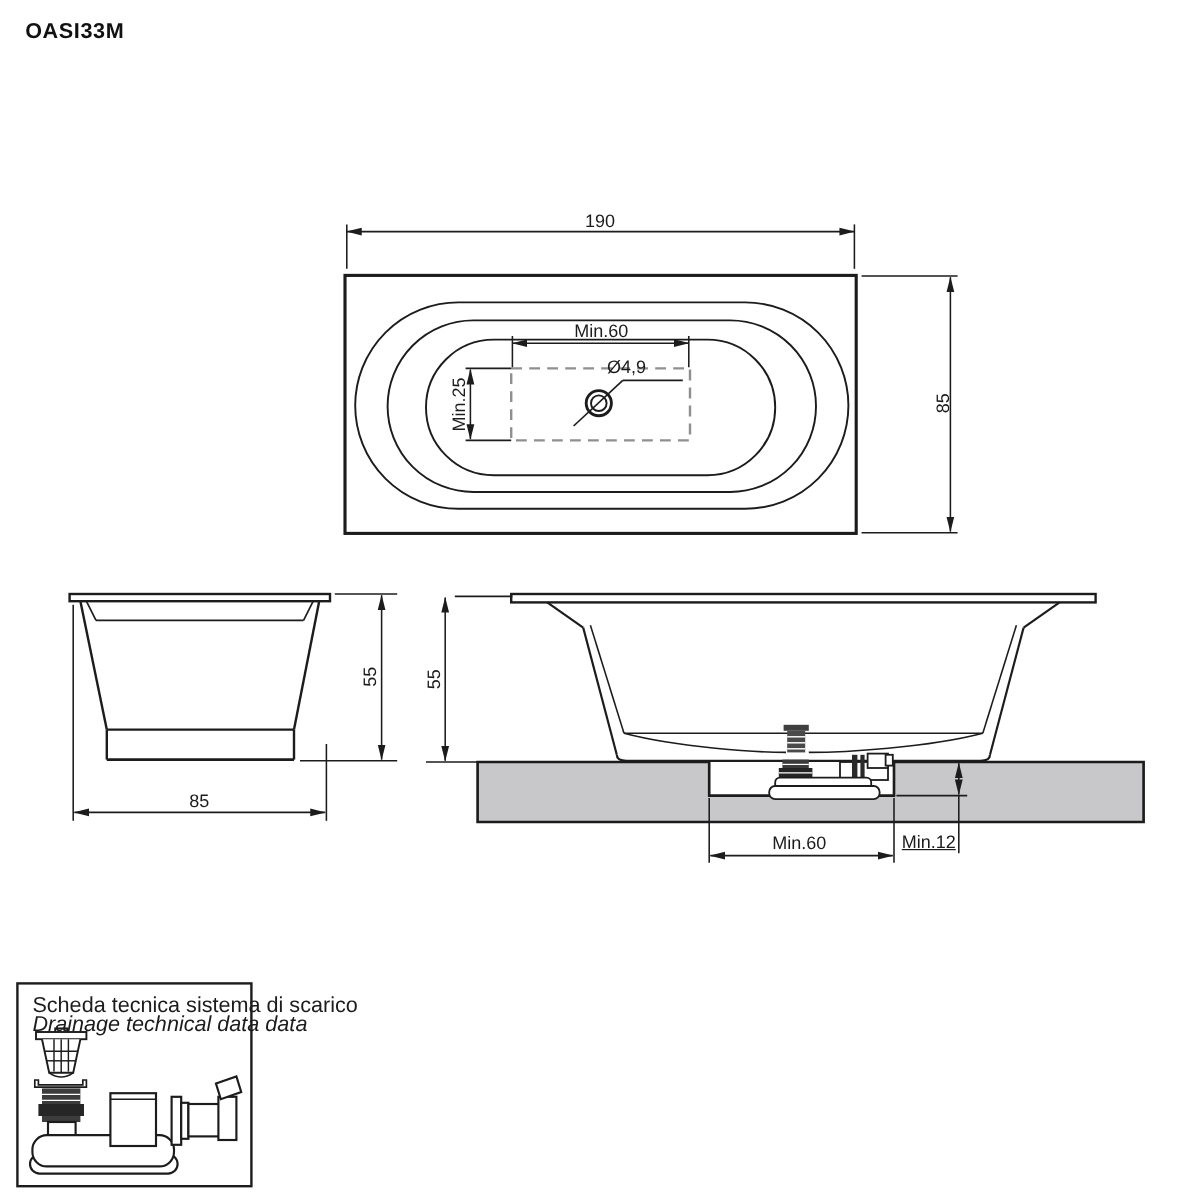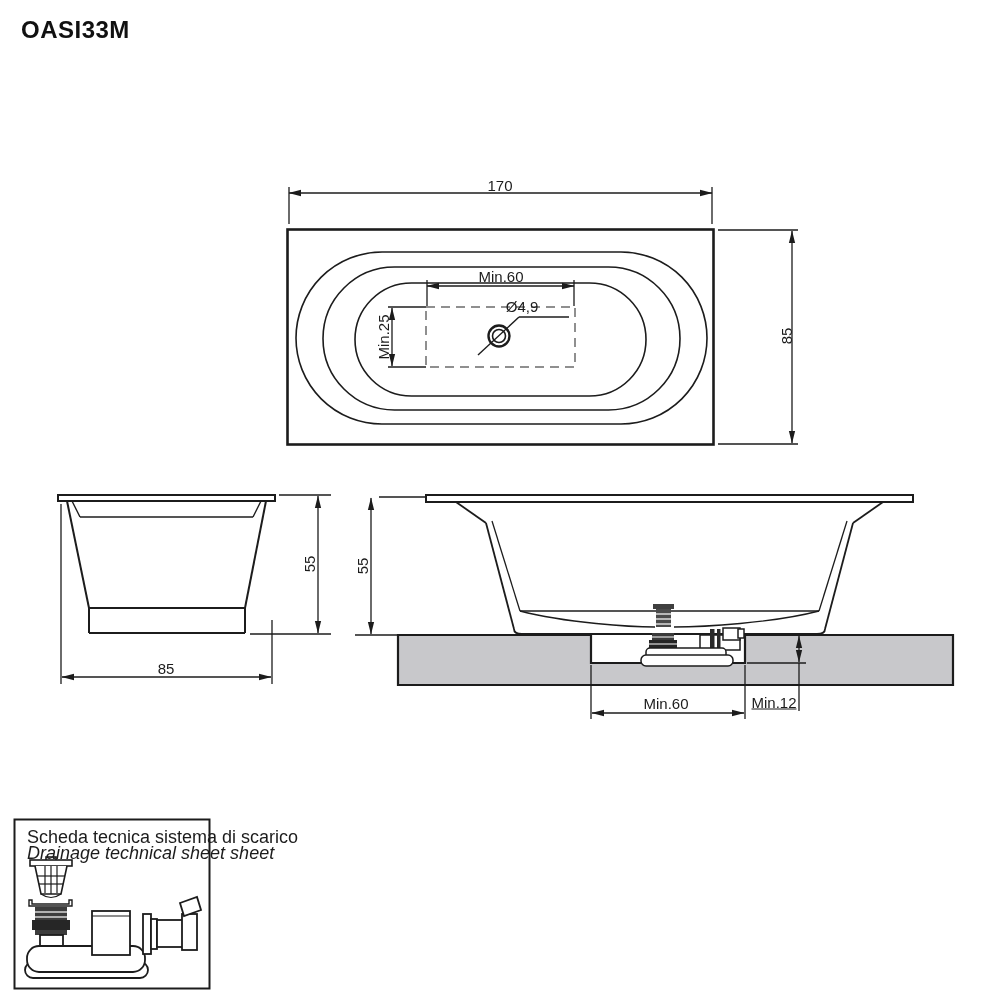--- a/index.html
+++ b/index.html
@@ -2,21 +2,21 @@
 <html><head>
 <meta charset="utf-8">
 <style>
   html,body{margin:0;padding:0;background:#ffffff;}
   #canvas{position:relative;width:1000px;height:1000px;background:#ffffff;overflow:hidden;
           font-family:"Liberation Sans", sans-serif;}
   svg{position:absolute;left:0;top:0;}
   .lbl{position:absolute;transform:translate(-50%,-50%);font-size:15px;color:#1c1c1c;
        white-space:nowrap;line-height:1;}
   .vlbl{transform:translate(-50%,-50%) rotate(-90deg);}
-  .title{position:absolute;left:21px;top:16px;font-size:24px;font-weight:bold;color:#111;
+  .title{position:absolute;left:21px;top:16px;font-size:18px;font-weight:bold;color:#111;
          letter-spacing:0.5px;white-space:nowrap;}
   .cap{position:absolute;font-size:18px;color:#1c1c1c;white-space:nowrap;line-height:1.25;}
   .cap.it{font-style:italic;}
 </style>
 </head>
 <body>
 
 <div id="canvas">
 
   <svg width="1000" height="1000" viewBox="0 0 1000 1000">
@@ -179,29 +179,29 @@
         <rect x="151" y="919" width="6" height="30" fill="#ffffff"></rect>
         <rect x="157" y="920" width="28" height="27" fill="#ffffff"></rect>
         <rect x="182" y="914" width="15" height="36" fill="#ffffff"></rect>
         <path d="M180,903 L197,897 L201,910 L184,916 Z" fill="#ffffff"></path>
       </g>
     </g>
   </svg>
 
   <div class="title">OASI33M</div>
 
-  <div class="lbl" style="left:500px;top:185px;">170</div>
+  <div class="lbl" style="left:500px;top:185px;">190</div>
   <div class="lbl vlbl" style="left:786px;top:336px;">85</div>
   <div class="lbl" style="left:501px;top:276px;">Min.60</div>
   <div class="lbl vlbl" style="left:383px;top:337px;">Min.25</div>
   <div class="lbl" style="left:522px;top:306px;">Ø4,9</div>
 
   <div class="lbl vlbl" style="left:309px;top:564px;">55</div>
   <div class="lbl" style="left:166px;top:668px;">85</div>
 
   <div class="lbl vlbl" style="left:362px;top:566px;">55</div>
   <div class="lbl" style="left:666px;top:703px;">Min.60</div>
   <div class="lbl" style="left:774px;top:702px;text-decoration:underline;">Min.12</div>
 
   <div class="cap" style="left:27px;top:826px;">Scheda tecnica sistema di scarico</div>
-  <div class="cap it" style="left:27px;top:842px;">Drainage technical sheet sheet</div>
+  <div class="cap it" style="left:27px;top:842px;">Drainage technical data data</div>
 
 </div>
 
 </body></html>

